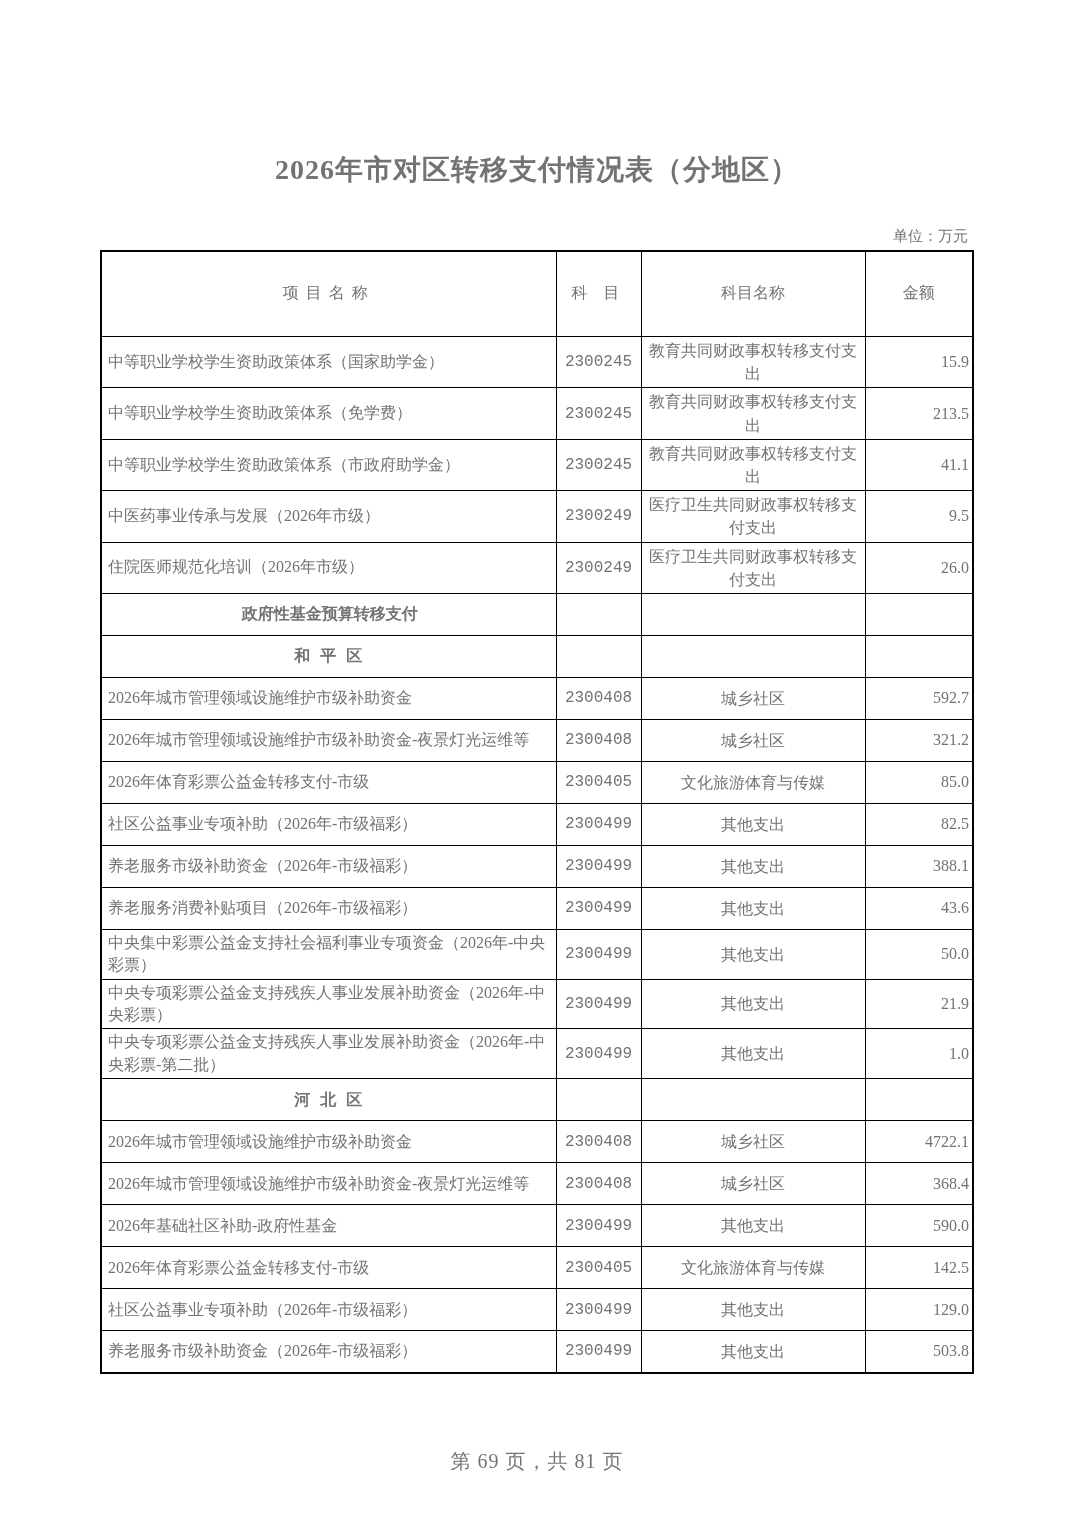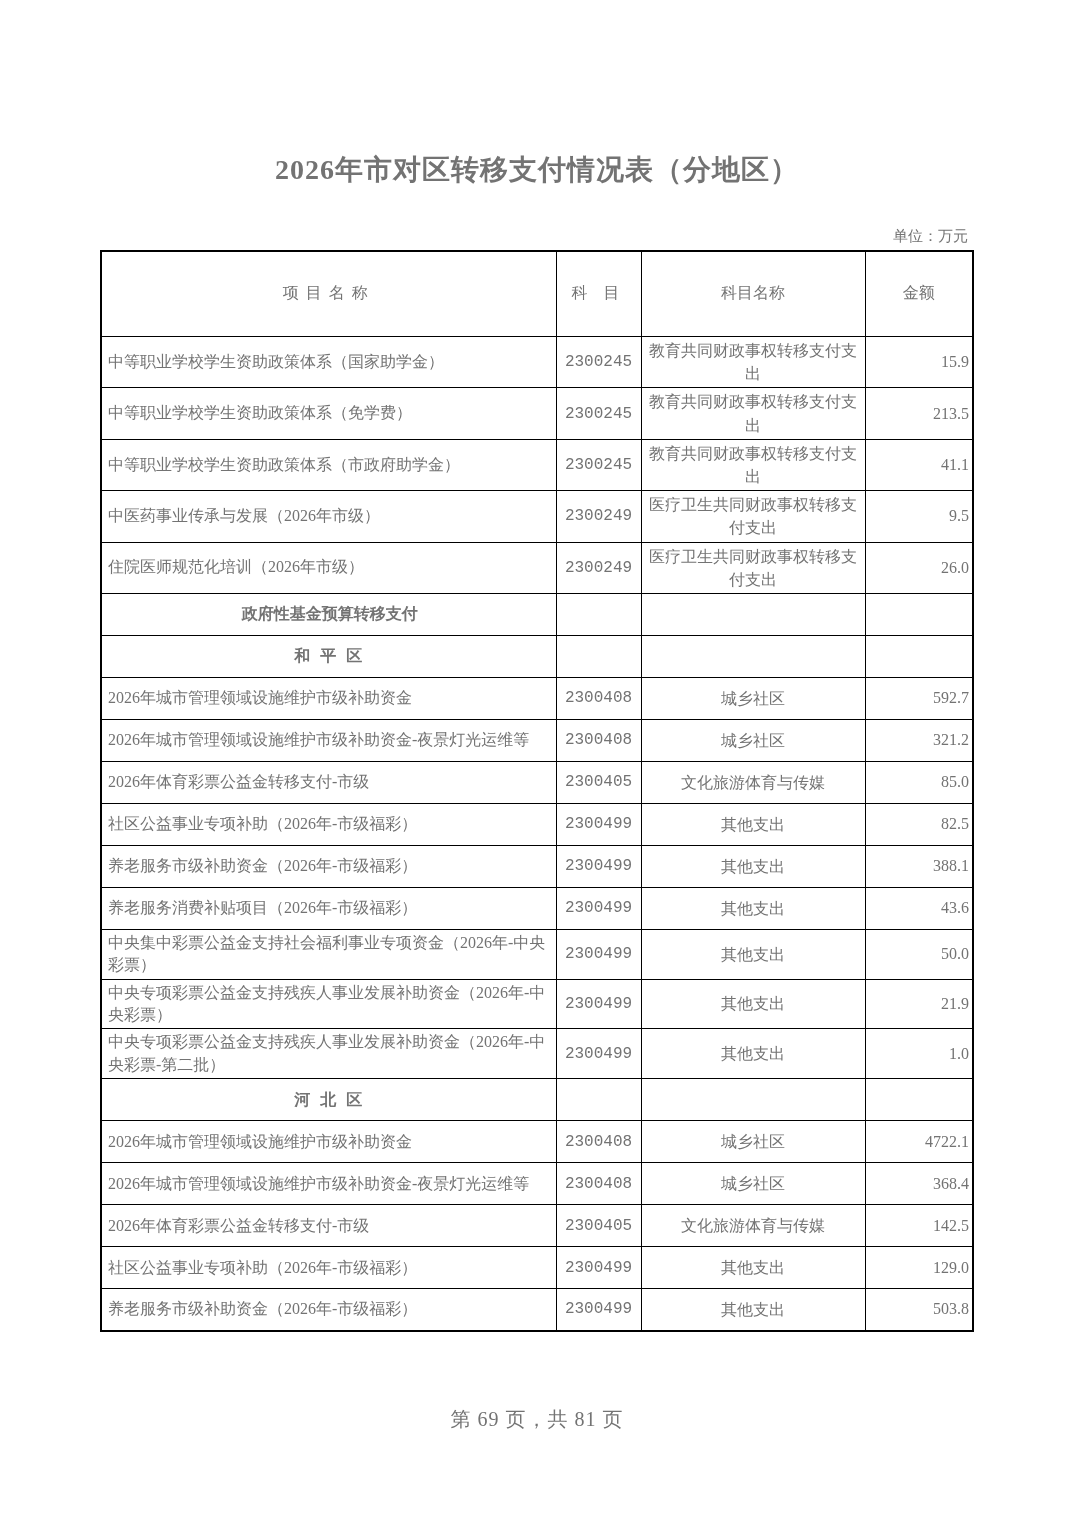--- a/index.html
+++ b/index.html
@@ -219,20 +219,26 @@
           <td class="c-subject">城乡社区</td>
           <td class="c-amount">4722.1</td>
         </tr>
         <tr class="data">
           <td class="c-name">2026年城市管理领域设施维护市级补助资金-夜景灯光运维等</td>
           <td class="c-code">2300408</td>
           <td class="c-subject">城乡社区</td>
           <td class="c-amount">368.4</td>
         </tr>
         <tr class="data">
+          <td class="c-name">2026年基础社区补助-政府性基金</td>
+          <td class="c-code">2300499</td>
+          <td class="c-subject">其他支出</td>
+          <td class="c-amount">590.0</td>
+        </tr>
+        <tr class="data">
           <td class="c-name">2026年体育彩票公益金转移支付-市级</td>
           <td class="c-code">2300405</td>
           <td class="c-subject">文化旅游体育与传媒</td>
           <td class="c-amount">142.5</td>
         </tr>
         <tr class="data">
           <td class="c-name">社区公益事业专项补助（2026年-市级福彩）</td>
           <td class="c-code">2300499</td>
           <td class="c-subject">其他支出</td>
           <td class="c-amount">129.0</td>

